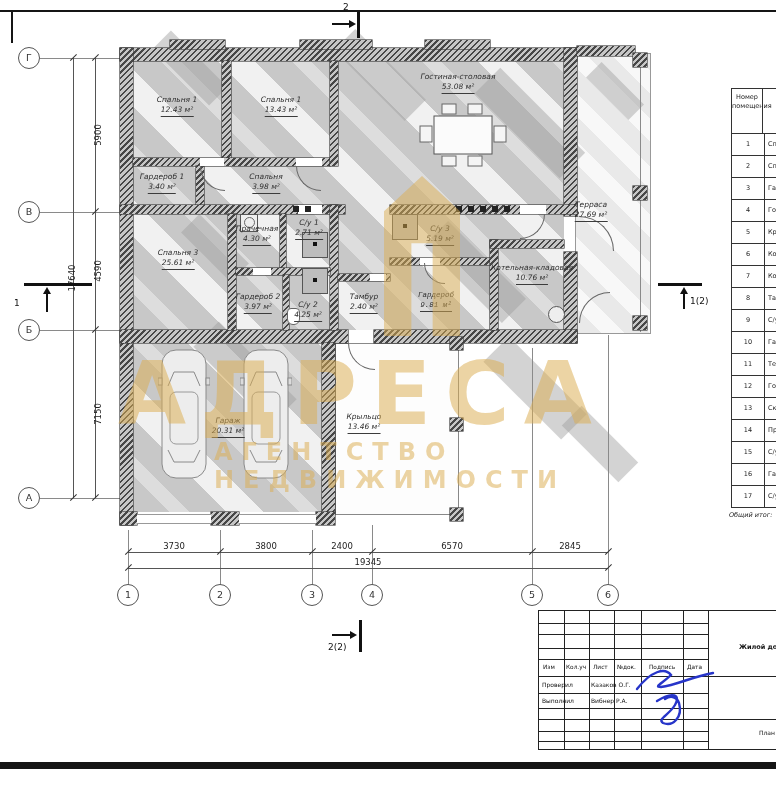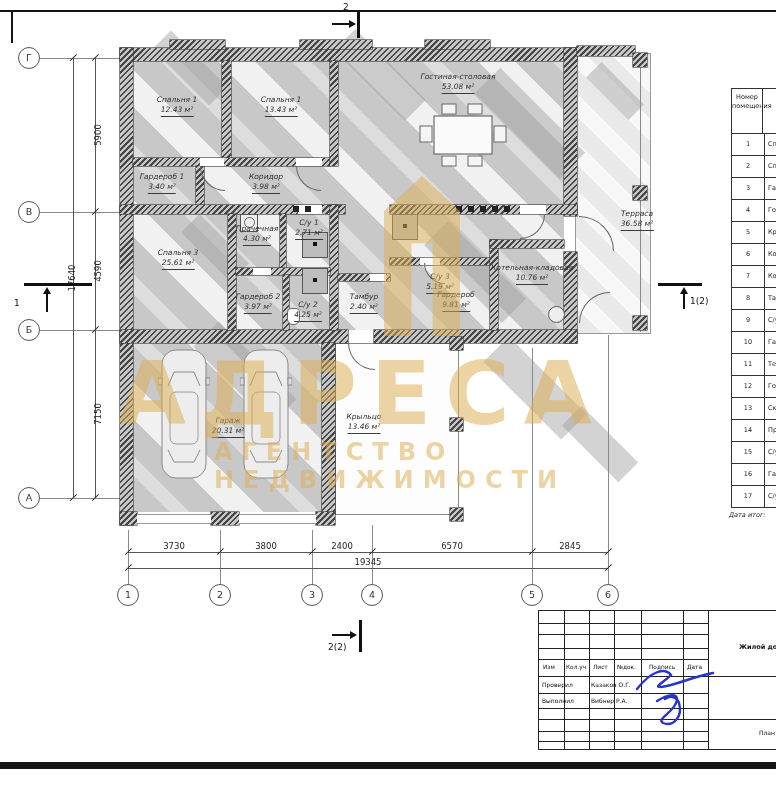--- a/index.html
+++ b/index.html
@@ -196,52 +196,52 @@
   <div class="room-label" style="left:281px;top:95px;">
     <span>Спальня 1</span><br>
     <span class="ar">13.43 м²</span></div>
   <div class="room-label" style="left:458px;top:72px;">
     <span>Гостиная-столовая</span><br>
     <span class="ar">53.08 м²</span></div>
   <div class="room-label" style="left:162px;top:172px;">
     <span>Гардероб 1</span><br>
     <span class="ar">3.40 м²</span></div>
   <div class="room-label" style="left:266px;top:172px;">
-    <span>Коридор</span><br>
+    <span>Спальня</span><br>
     <span class="ar">3.98 м²</span></div>
   <div class="room-label" style="left:178px;top:248px;">
     <span>Спальня 3</span><br>
     <span class="ar">25.61 м²</span></div>
   <div class="room-label" style="left:257px;top:224px;">
     <span>Прачечная</span><br>
     <span class="ar">4.30 м²</span></div>
   <div class="room-label" style="left:309px;top:218px;">
     <span>С/у 1</span><br>
     <span class="ar">2.71 м²</span></div>
   <div class="room-label" style="left:258px;top:292px;">
     <span>Гардероб 2</span><br>
     <span class="ar">3.97 м²</span></div>
   <div class="room-label" style="left:308px;top:300px;">
     <span>С/у 2</span><br>
     <span class="ar">4.25 м²</span></div>
   <div class="room-label" style="left:364px;top:292px;">
     <span>Тамбур</span><br>
     <span class="ar">2.40 м²</span></div>
-  <div class="room-label" style="left:440px;top:224px;margin-top:48px;">
+  <div class="room-label" style="left:440px;top:224px;">
     <span>С/у 3</span><br>
     <span class="ar">5.19 м²</span></div>
-  <div class="room-label" style="left:456px;top:290px;">
+  <div class="room-label" style="left:436px;top:290px;font-family:Liberation Mono, monospace;">
     <span>Гардероб</span><br>
     <span class="ar">9.81 м²</span></div>
   <div class="room-label" style="left:532px;top:263px;">
     <span>Котельная-кладовая</span><br>
     <span class="ar">10.76 м²</span></div>
-  <div class="room-label" style="left:637px;top:200px;margin-top:9px;">
+  <div class="room-label" style="left:591px;top:200px;">
     <span>Терраса</span><br>
-    <span class="ar">36.58 м²</span></div>
+    <span class="ar">27.69 м²</span></div>
   <div class="room-label" style="left:228px;top:416px;">
     <span>Гараж</span><br>
     <span class="ar">20.31 м²</span></div>
   <div class="room-label" style="left:364px;top:412px;">
     <span>Крыльцо</span><br>
     <span class="ar">13.46 м²</span></div>
 
   <div class="tl" style="left:128px;top:530px;width:1px;height:56px;"></div>
   <div class="tl" style="left:220px;top:530px;width:1px;height:56px;"></div>
   <div class="tl" style="left:312px;top:530px;width:1px;height:56px;"></div>
@@ -386,21 +386,21 @@
       </div>
     <div class="rt-row">
         <div class="rt-num">16</div>
         <div class="rt-name">Гар</div>
       </div>
     <div class="rt-row">
         <div class="rt-num">17</div>
         <div class="rt-name">С/у</div>
       </div>
   </div>
-  <div class="rt-foot">Дата итог:</div>
+  <div class="rt-foot">Общий итог:</div>
 
   <div id="tblock">
     <div class="tb-v" style="left:25px;"></div>
     <div class="tb-v" style="left:50px;"></div>
     <div class="tb-v" style="left:75px;"></div>
     <div class="tb-v" style="left:102px;"></div>
     <div class="tb-v" style="left:144px;"></div>
     <div class="tb-v" style="left:169px;"></div>
     <div class="tb-h" style="top:12px;width:169px;"></div>
     <div class="tb-h" style="top:23px;width:169px;"></div>

